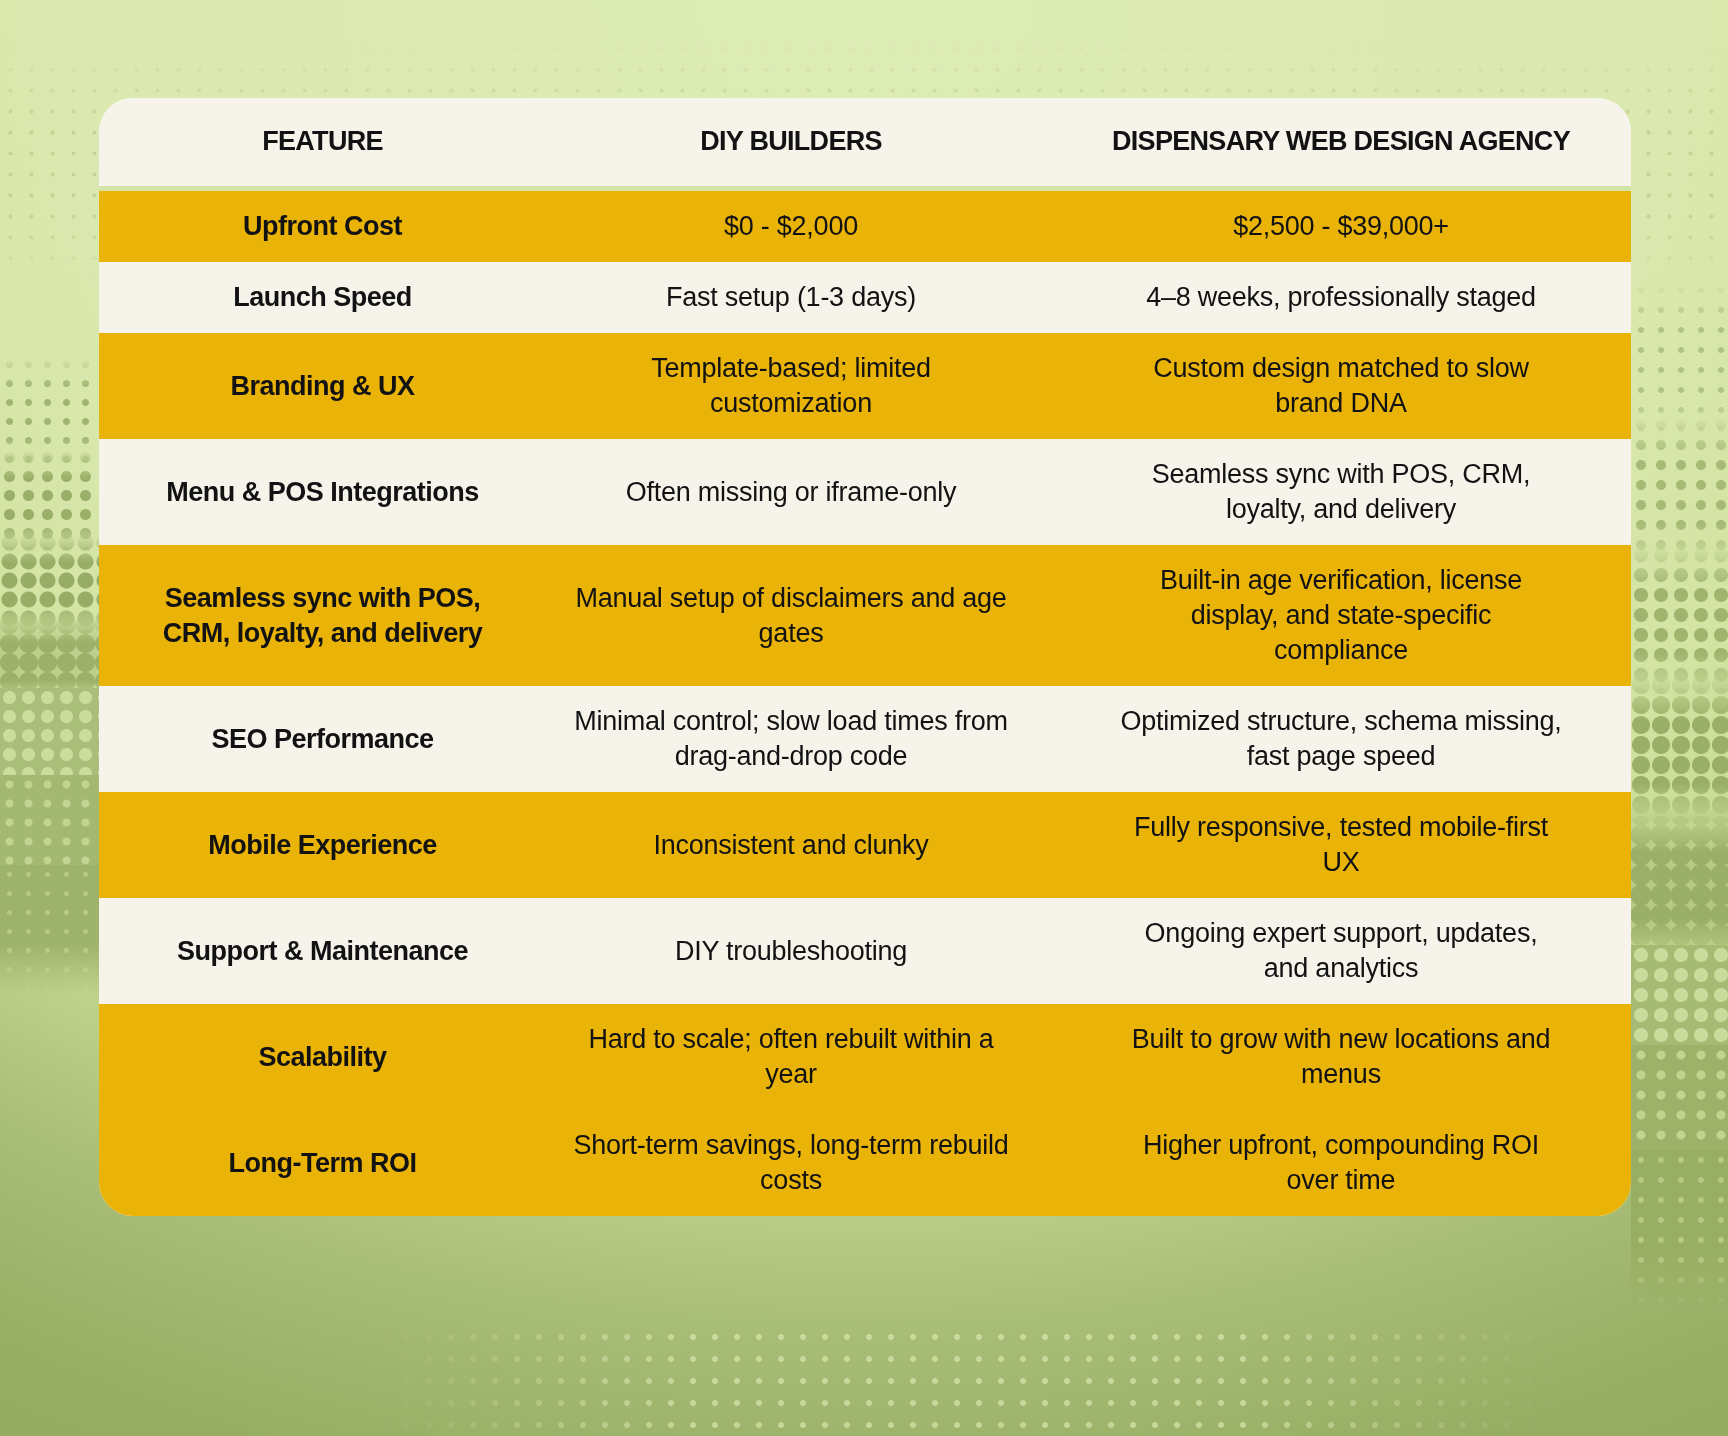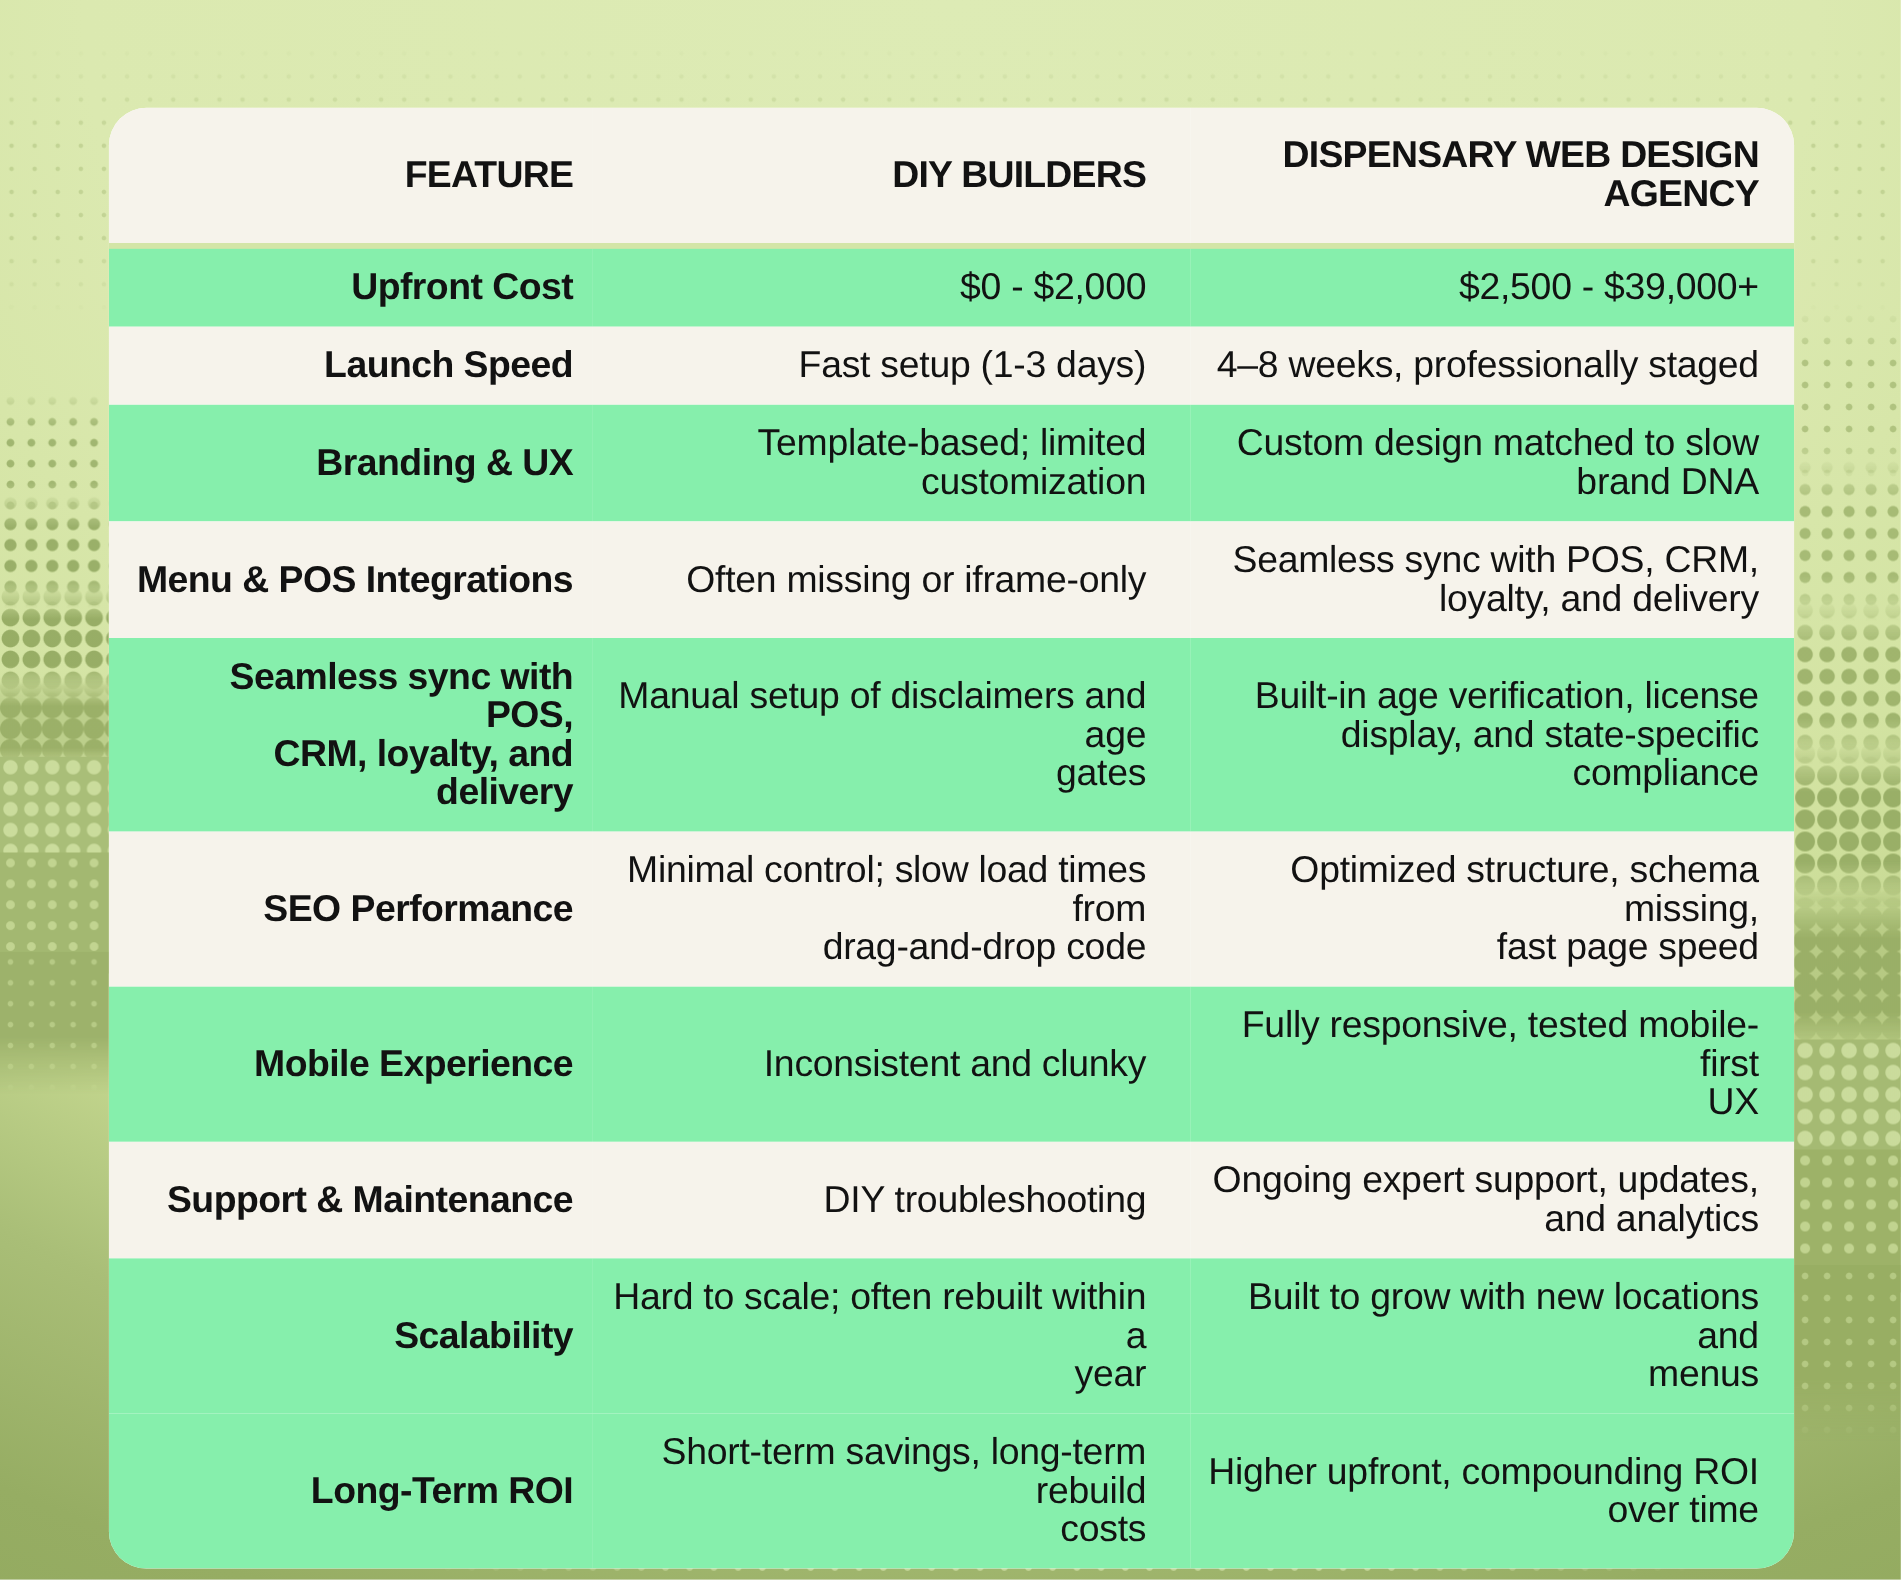--- a/index.html
+++ b/index.html
@@ -56,36 +56,36 @@
     -webkit-mask-image:linear-gradient(90deg,transparent 22%,#000 40%,#000 72%,transparent 90%);
     mask-image:linear-gradient(90deg,transparent 22%,#000 40%,#000 72%,transparent 90%);}
   
   .card{
     position:absolute;left:99px;top:98px;width:1532px;
     background:#fdfdfc;border-radius:34px;overflow:hidden;
   }
   table{border-collapse:collapse;table-layout:fixed;width:100%;}
   col.c1{width:440px;} col.c2{width:543px;} col.c3{width:549px;}
   th,td{
-    text-align:right;vertical-align:middle;
-    color:#121212;font-size:34px;line-height:35px;
+    text-align:center;vertical-align:middle;
+    color:#121212;font-size:27px;line-height:35px;
     white-space:pre-line;
   }
   thead th{
     background:#f6f3eb;
     font-weight:700;letter-spacing:-0.7px;
     padding-top:26px;padding-bottom:27px;
     border-bottom:5px solid #d3e5a7;
   }
   tbody td{padding-top:18px;padding-bottom:18px;letter-spacing:-0.25px;}
   tbody td:first-child{font-weight:700;letter-spacing:-0.5px;}
   th:first-child,td:first-child{padding-left:25px;padding-right:18px;}
   td:nth-child(2),th:nth-child(2){padding-right:40px;}
   td:nth-child(3),th:nth-child(3){padding-right:32px;}
-  tbody tr{background:#86efac;}
+  tbody tr{background:#eab308;}
   tbody tr.alt{background:#f6f3eb;margin-left:29px;}
 </style>
 </head>
 <body>
 
 <div class="dots" id="dots-top"></div>
 <div class="dots fade" id="l1"></div>
 <div class="dots fade" id="l2"></div>
 <div class="dots fade" id="l3"></div>
 <div class="dots fade" id="l4"></div>

